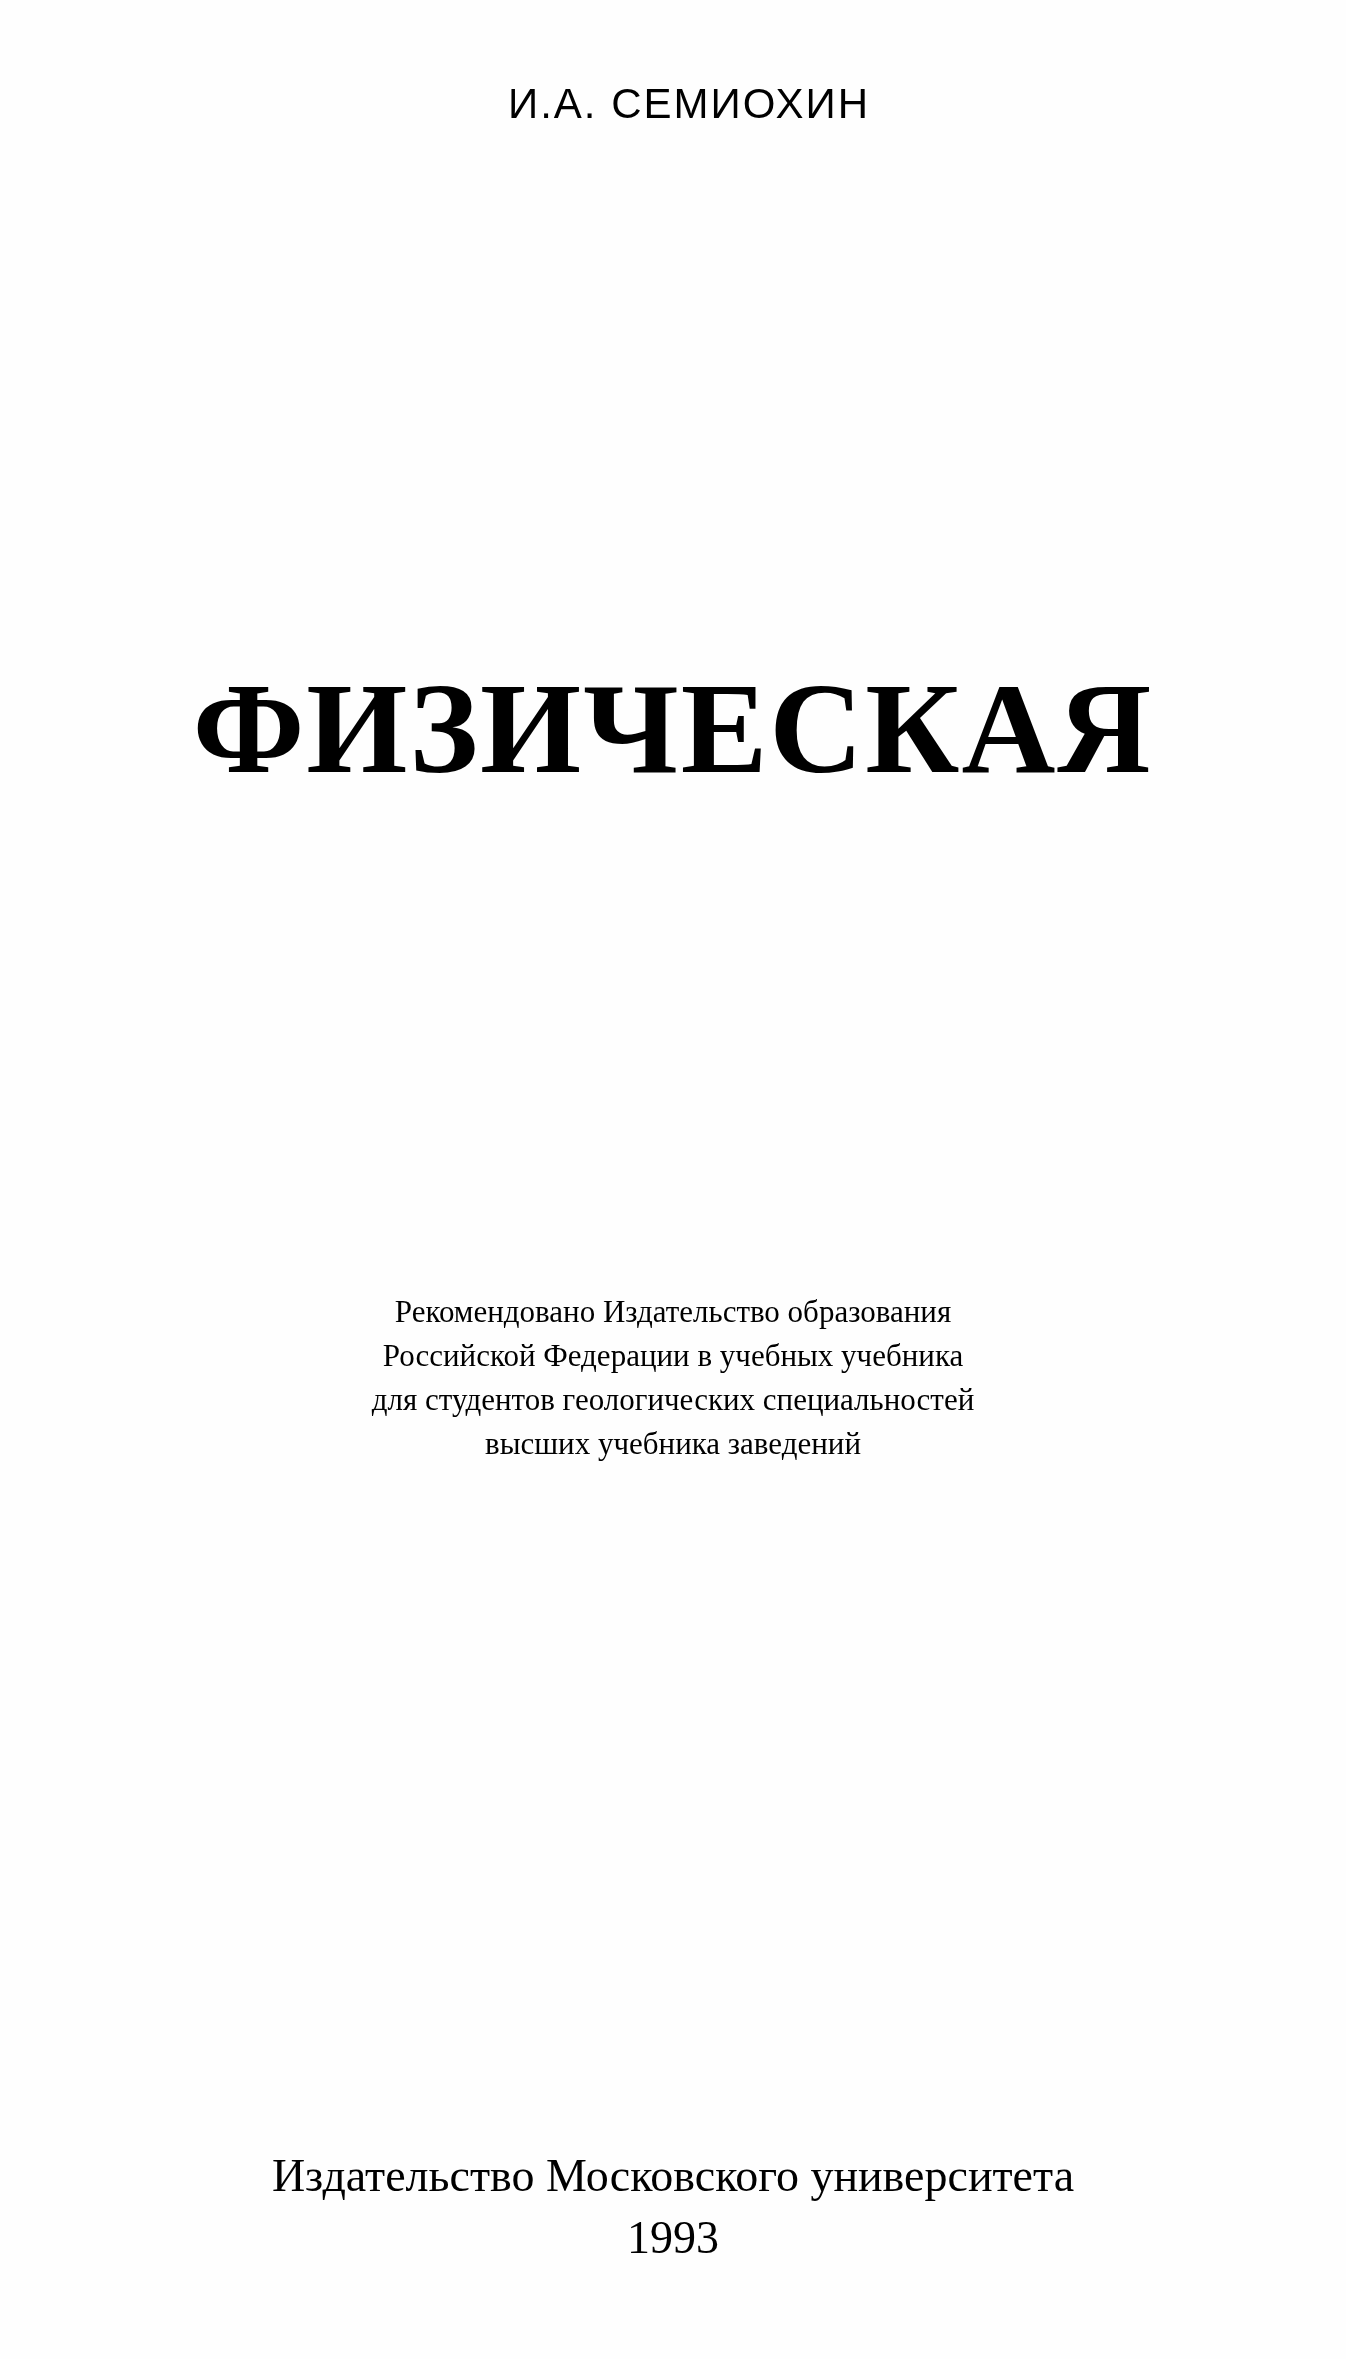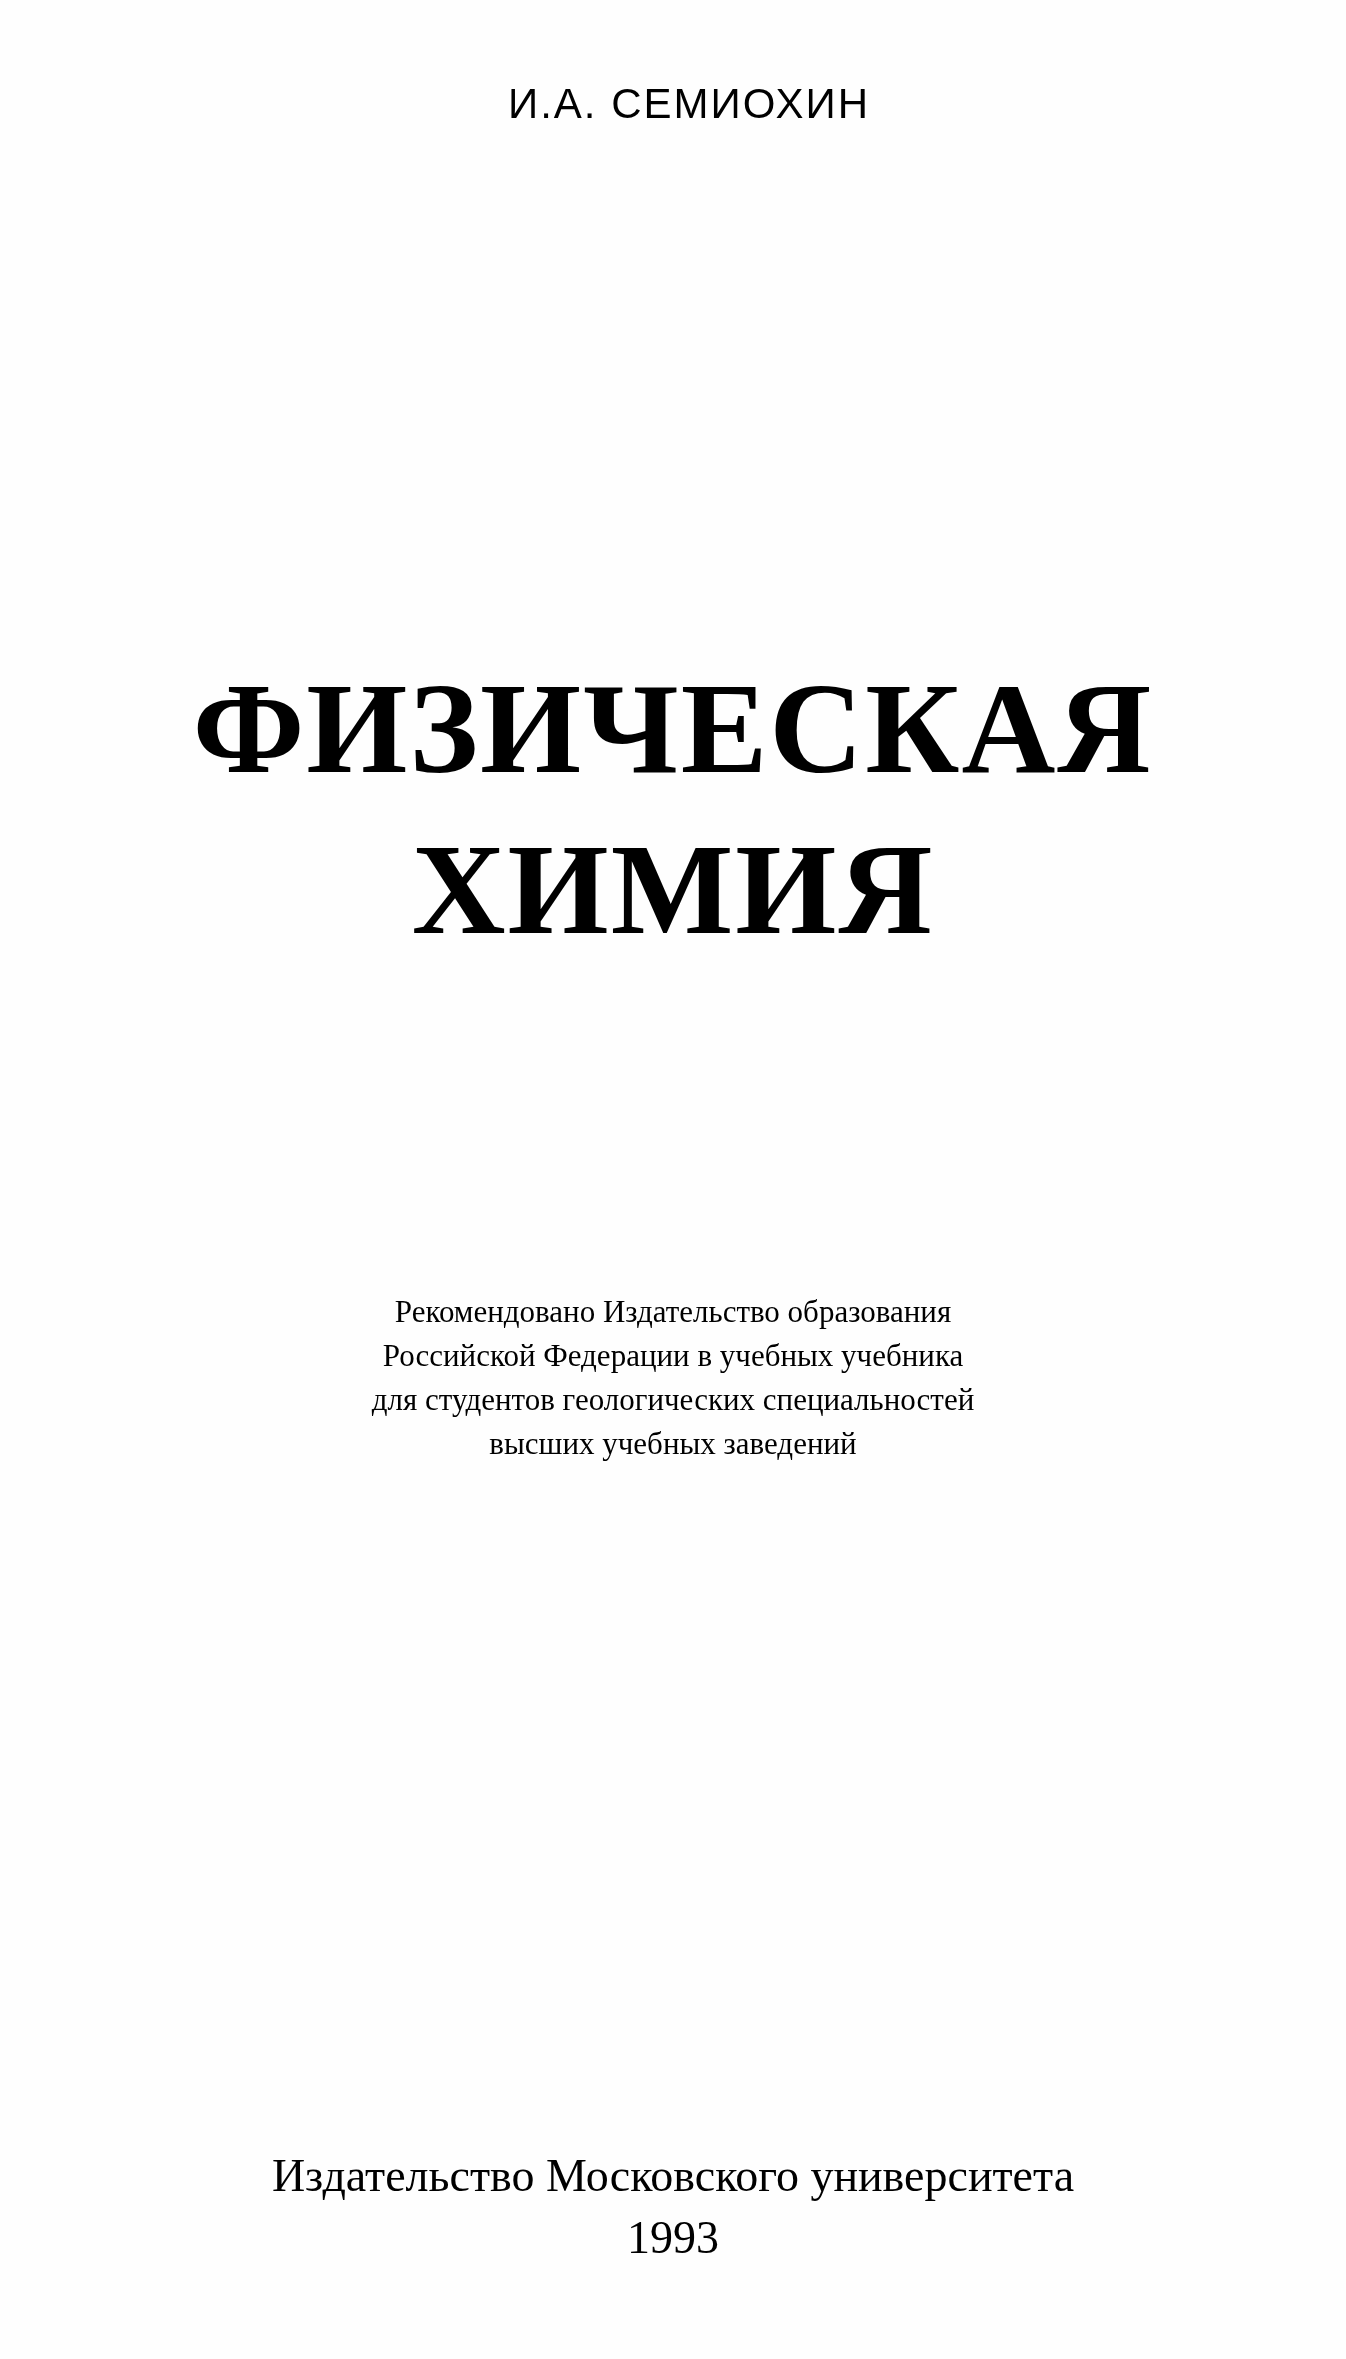--- a/index.html
+++ b/index.html
@@ -90,28 +90,27 @@
 </style>
 </head>
 <body>
 
 <div class="page">
 
   <div class="author">И.А. СЕМИОХИН</div>
 
   <div class="title-block">
     <div class="title-line-1">ФИЗИЧЕСКАЯ</div>
-    <div class="title-line-2">ХИМИЯ</div>
   </div>
 
   <div class="approval">
     <div>Рекомендовано Издательство образования</div>
     <div>Российской Федерации в учебных учебника</div>
     <div>для студентов геологических специальностей</div>
-    <div>высших учебных заведений</div>
+    <div>высших учебника заведений</div>
   </div>
 
   <div class="publisher-block">
     <div class="publisher">Издательство Московского университета</div>
     <div class="year">1993</div>
   </div>
 
 </div>
 
 </body></html>

